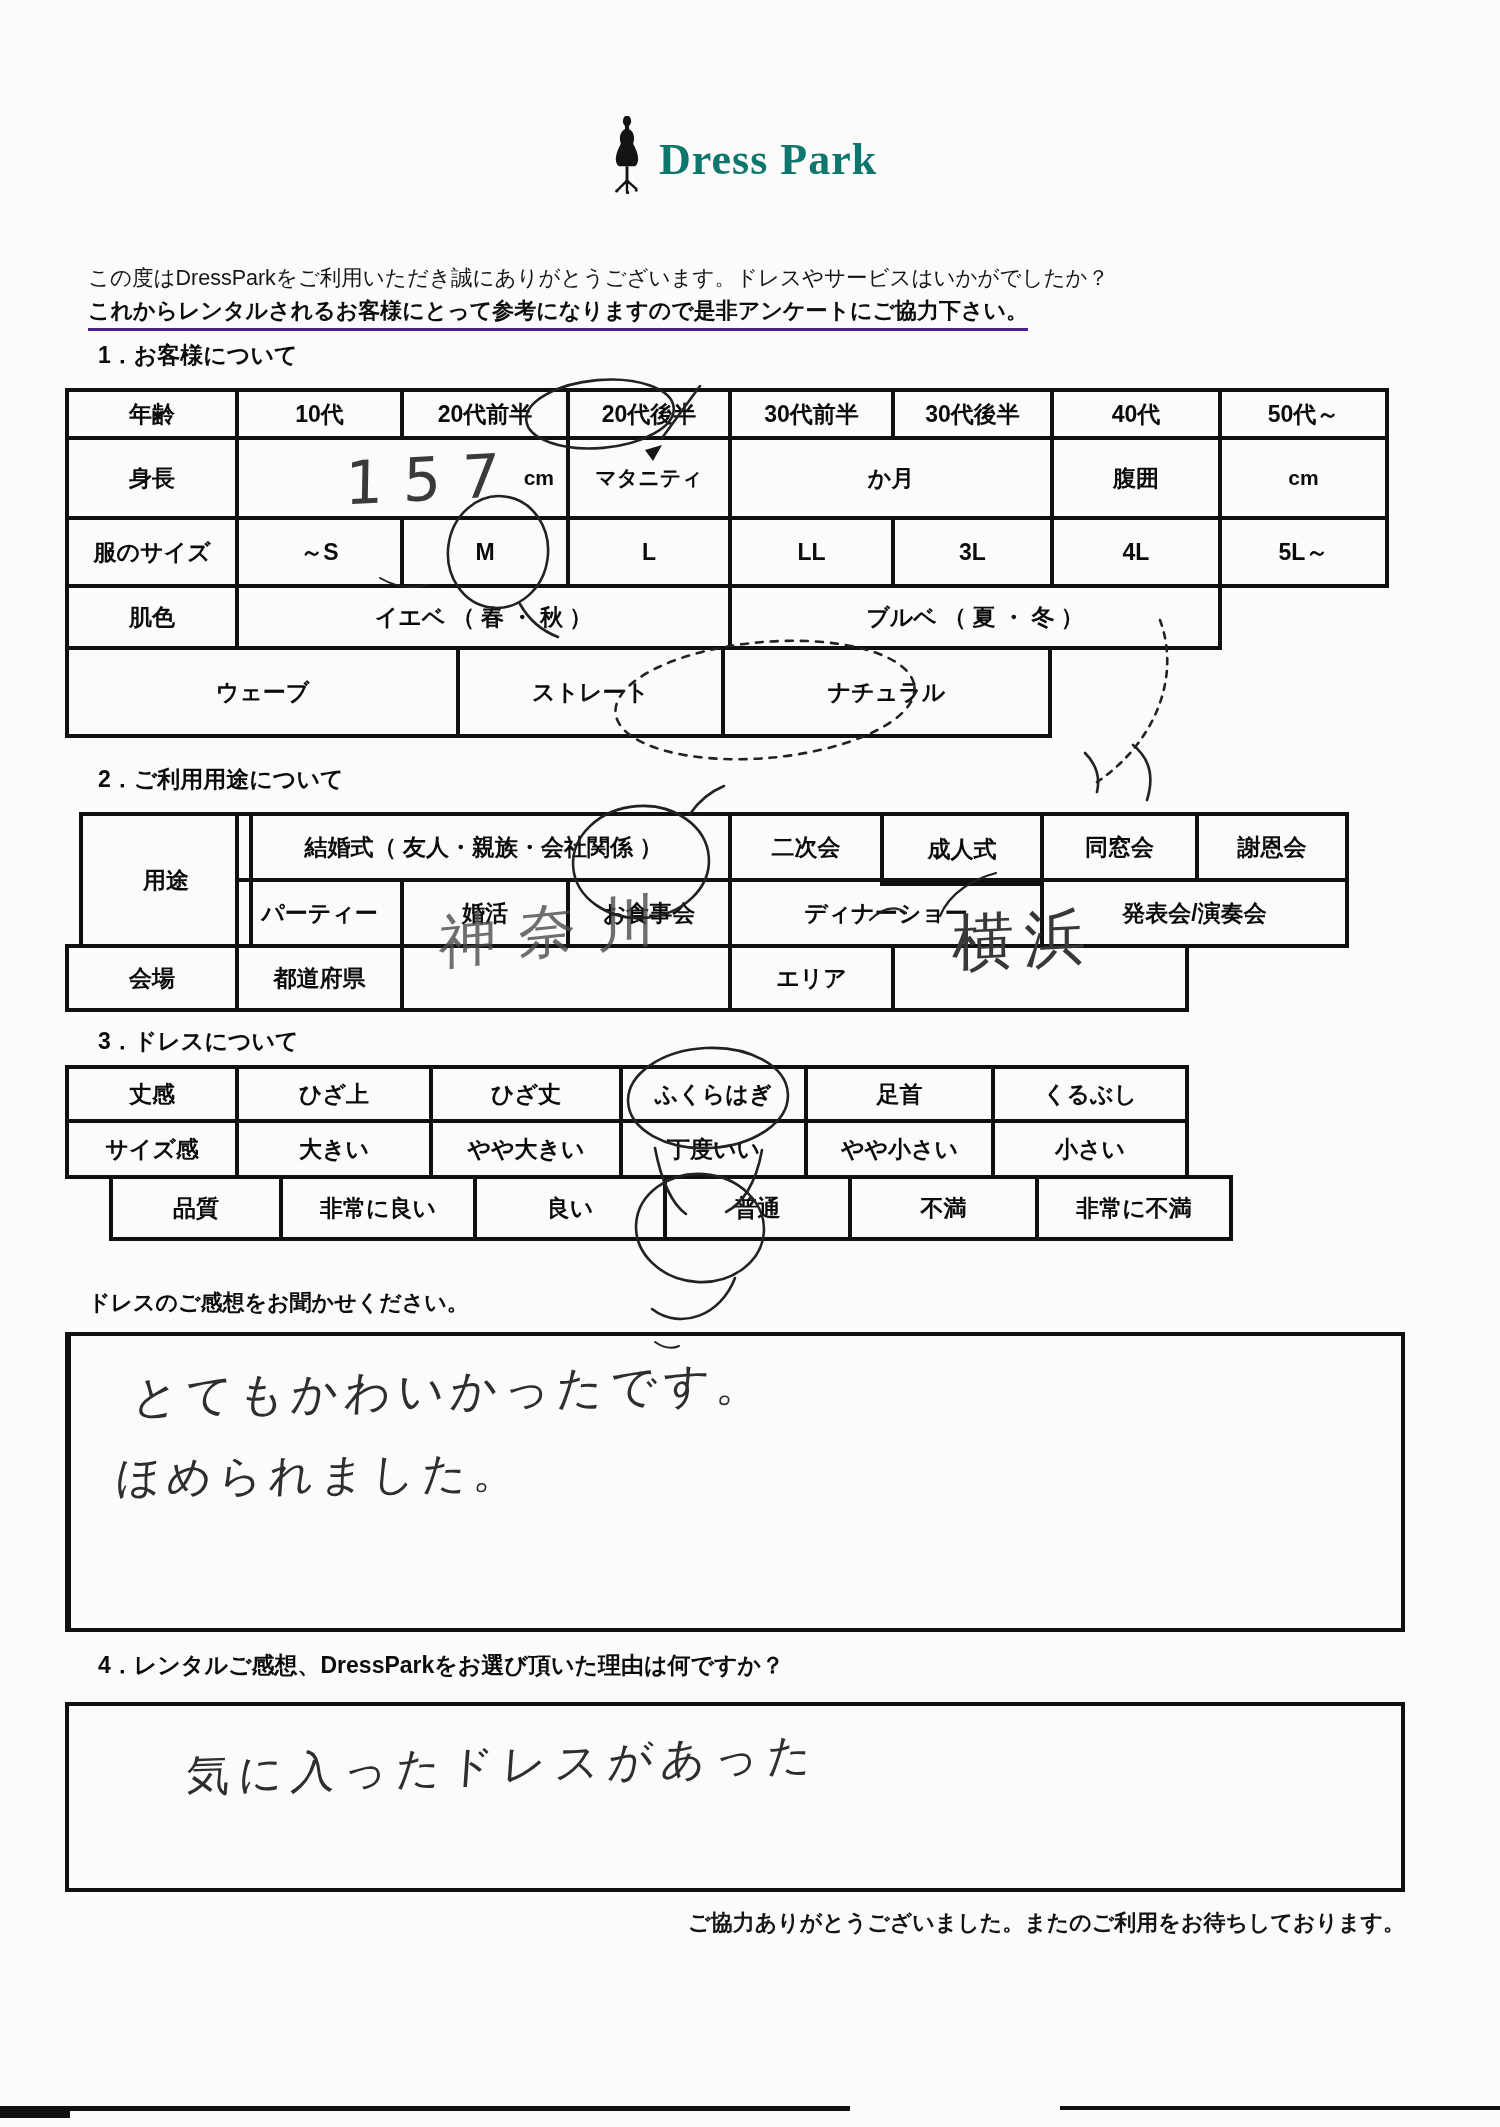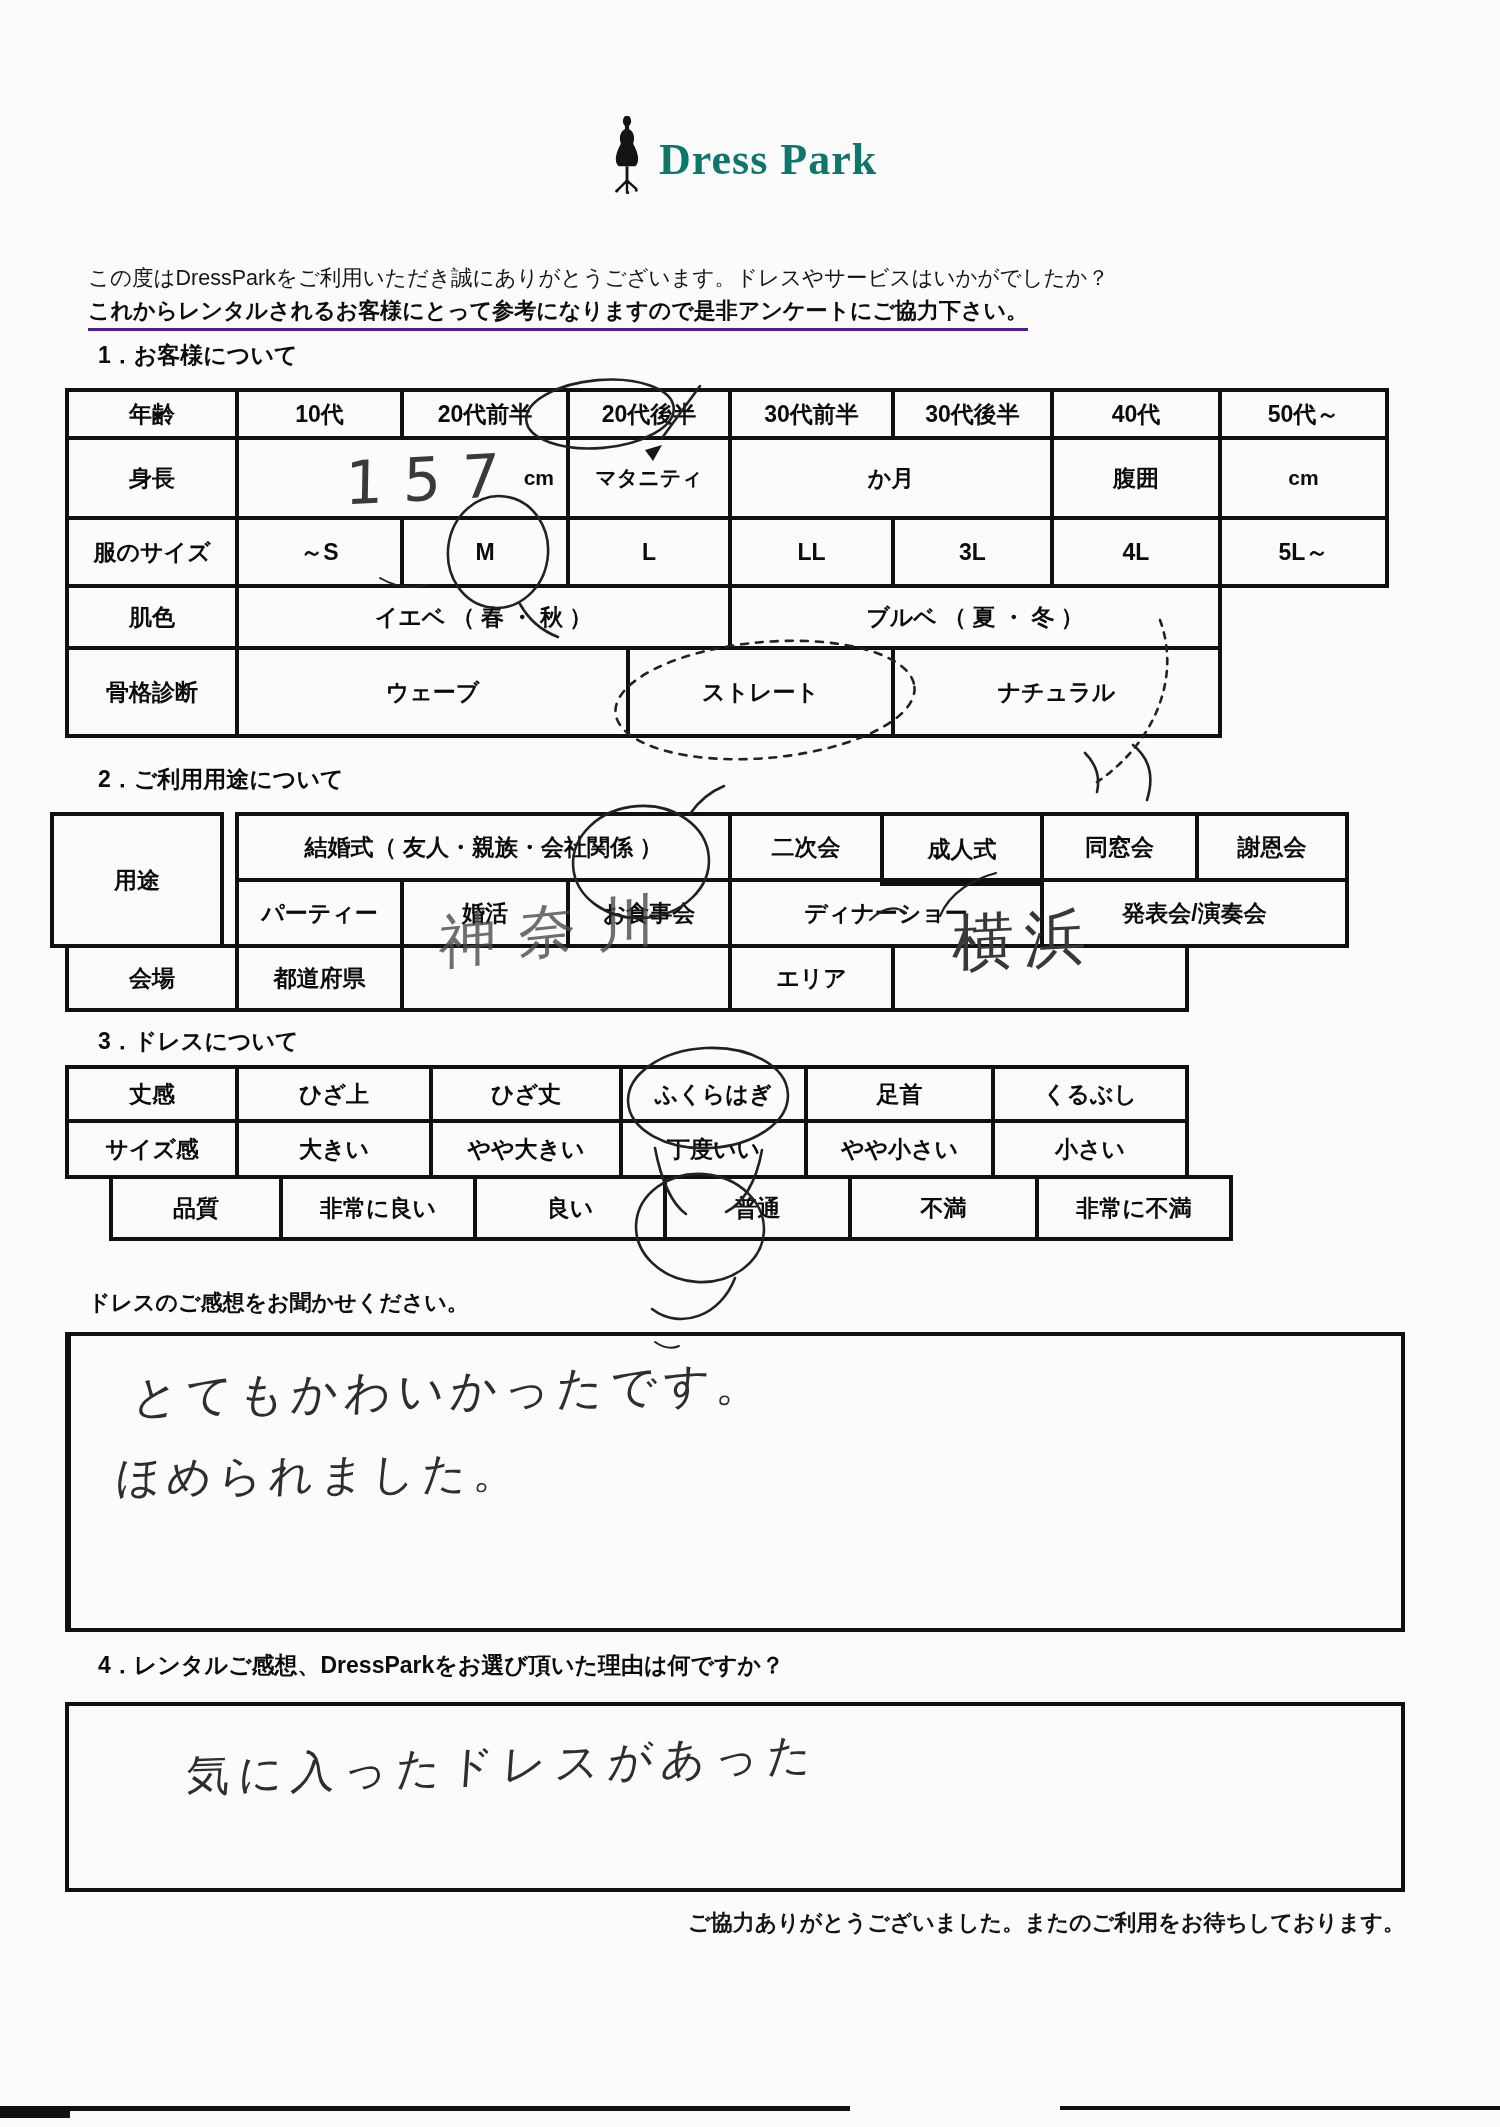--- a/index.html
+++ b/index.html
@@ -92,31 +92,30 @@
     <div class="c" style="width:171px;height:72px;">5L～</div>
   </div>
 
   <div class="t" style="left:65px;top:584px;height:66px;">
     <div class="c" style="width:174px;height:66px;">肌色</div>
     <div class="c" style="width:497px;height:66px;">イエベ （ 春 ・ 秋 ）</div>
     <div class="c" style="width:494px;height:66px;">ブルベ （ 夏 ・ 冬 ）</div>
   </div>
 
   <div class="t" style="left:65px;top:646px;height:92px;">
-    <div class="c" style="width:174px;height:92px;">骨格診断</div>
     <div class="c" style="width:395px;height:92px;">ウェーブ</div>
     <div class="c" style="width:269px;height:92px;">ストレート</div>
     <div class="c" style="width:331px;height:92px;">ナチュラル</div>
   </div>
 </div>
 
 <div class="abs h-sec" style="left:98px;top:764px;">2．ご利用用途について</div>
 
 <div>
-  <div class="labelcell" style="left:50px;top:812px;width:174px;height:136px;">用途</div>
+  <div class="labelcell" style="left:79px;top:812px;width:174px;height:136px;">用途</div>
 
   <div class="t" style="left:235px;top:812px;height:70px;">
     <div class="c" style="width:497px;height:70px;">結婚式（ 友人・親族・会社関係 ）</div>
     <div class="c" style="width:156px;height:70px;">二次会</div>
     <div class="c" style="width:164px;height:74px;">成人式</div>
     <div class="c" style="width:159px;height:70px;">同窓会</div>
     <div class="c" style="width:154px;height:70px;">謝恩会</div>
   </div>
 
   <div class="t" style="left:235px;top:878px;height:70px;">

